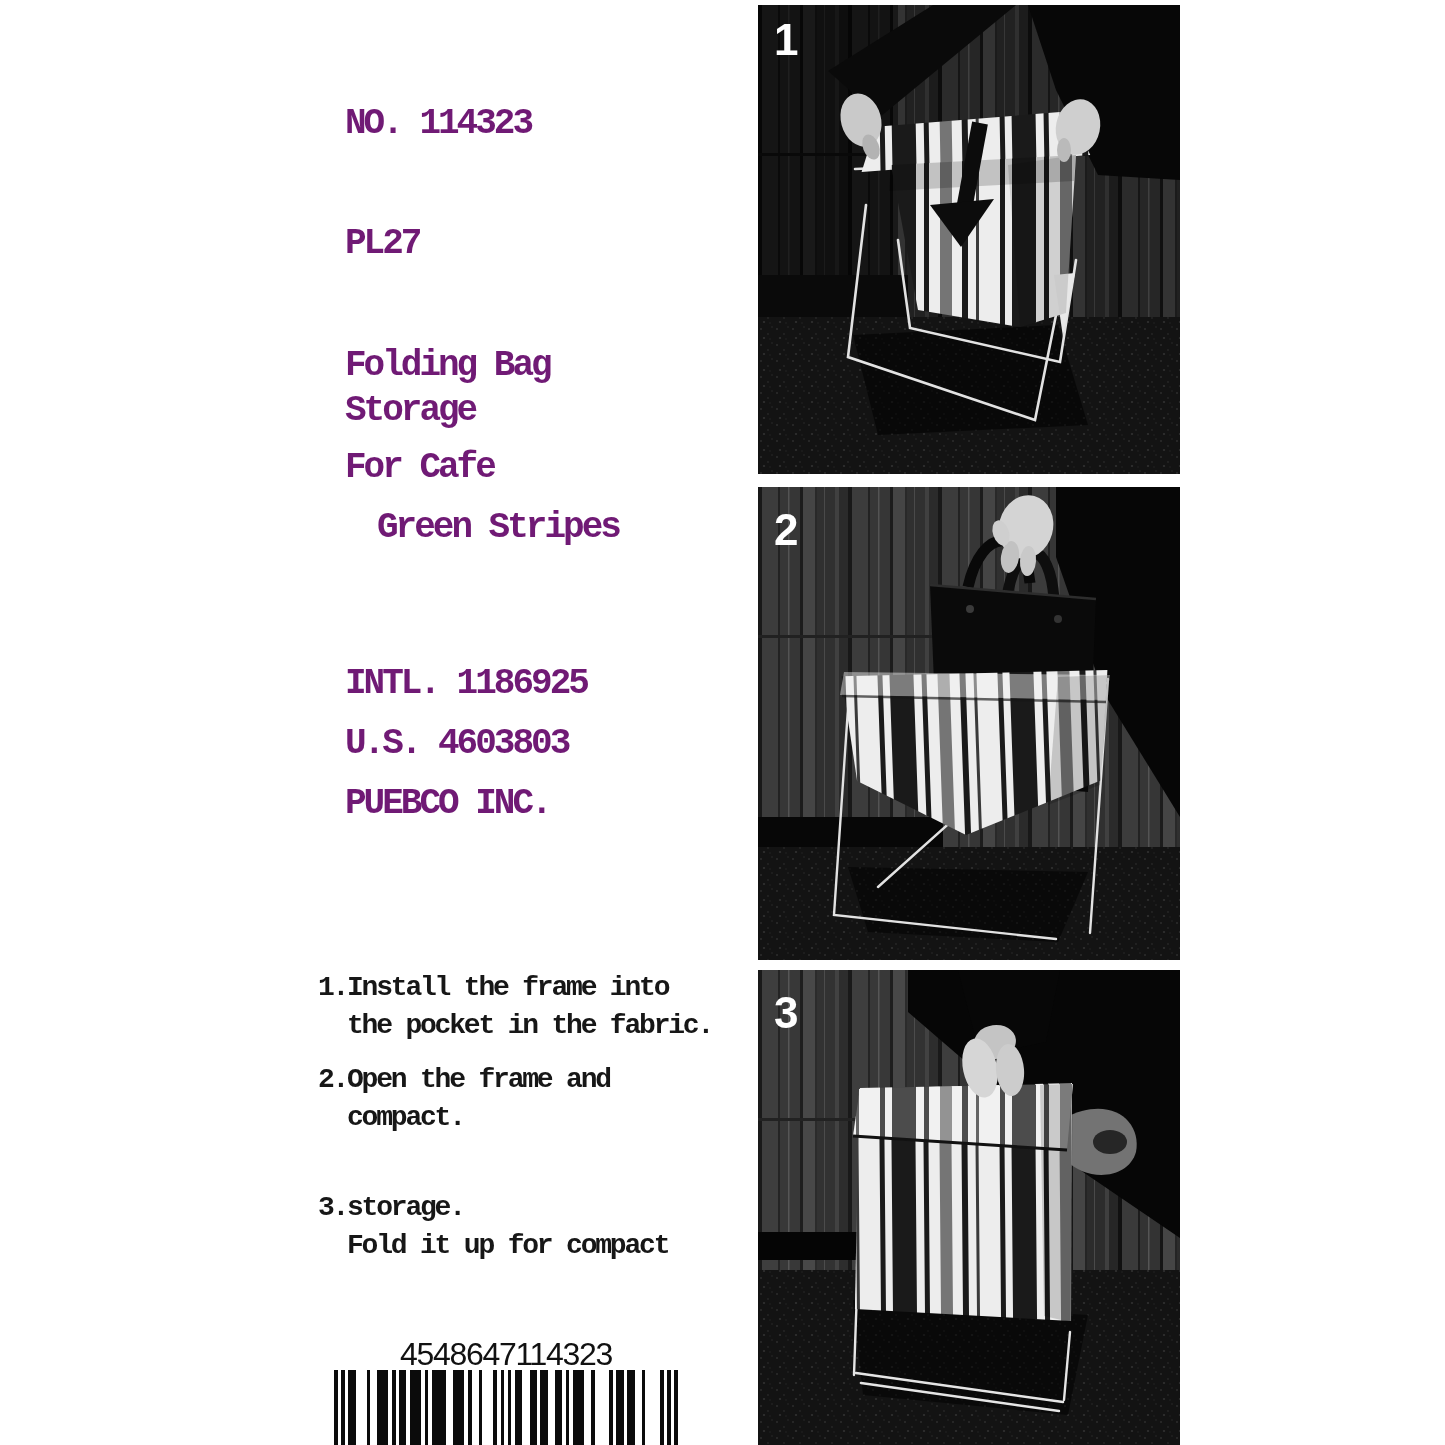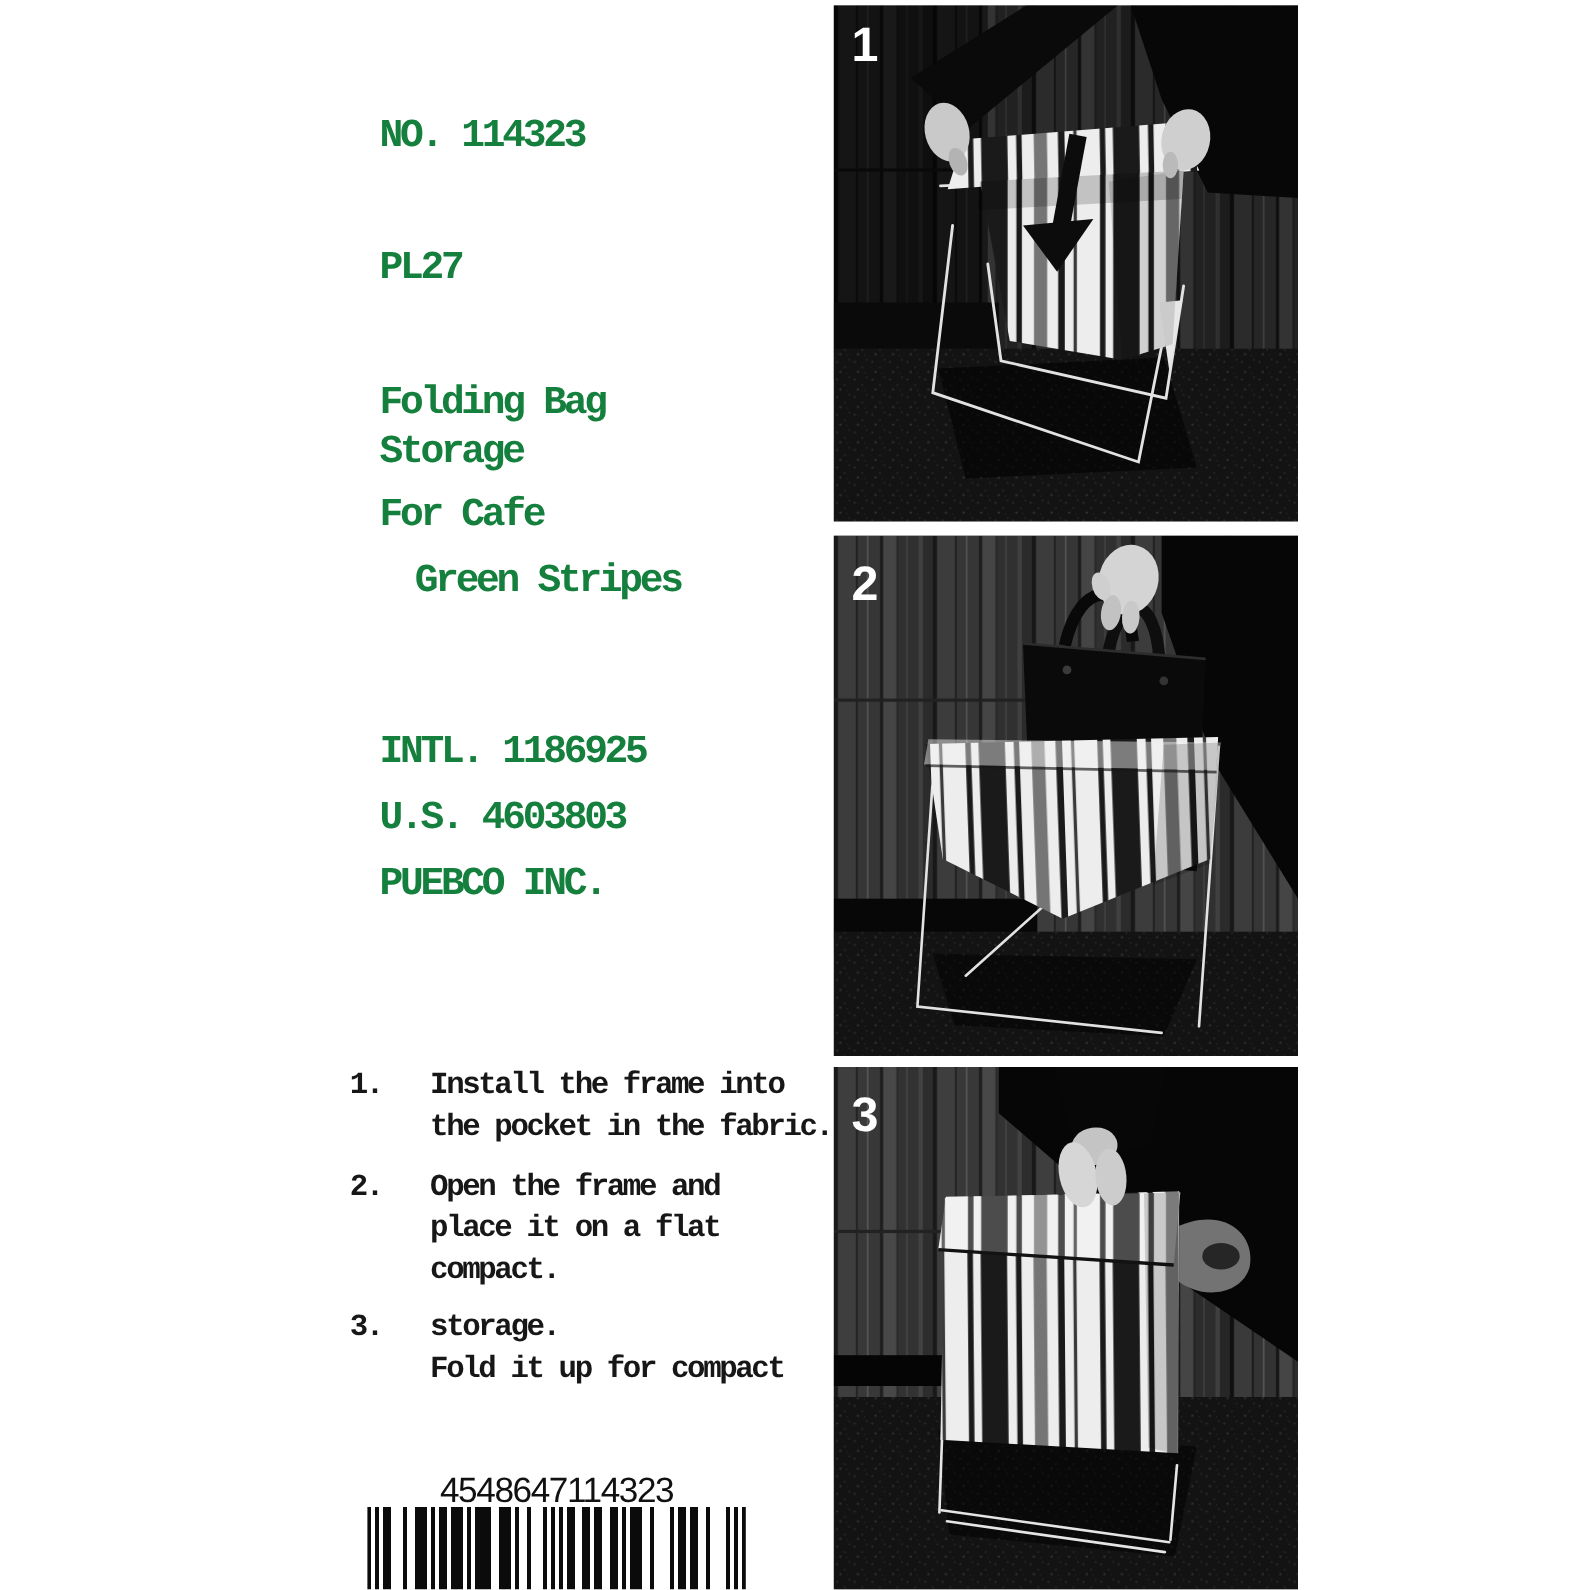--- a/index.html
+++ b/index.html
@@ -13,36 +13,36 @@
     position:relative;width:1445px;height:1445px;background:#ffffff;overflow:hidden;
   }
   
   .tw{
     position:absolute;
     left:345px;
     font-family:"Liberation Mono","DejaVu Sans Mono",monospace;
     font-weight:bold;
     font-size:36px;
     letter-spacing:-3px;
-    color:#15803d;
+    color:#701a75;
     white-space:nowrap;
   }
   .instr{
     position:absolute;
     left:318px;
     font-family:"Liberation Mono","DejaVu Sans Mono",monospace;
     font-weight:bold;
     font-size:28px;
     letter-spacing:-2.2px;
     color:#171717;
     white-space:nowrap;
   }
   .inum{position:absolute;left:0;top:0;line-height:38px;}
   .ilines{margin-left:29px;}
-  .ilines div{line-height:38px;margin-left:44px;}
+  .ilines div{line-height:38px;}
   
   #barcode{
     position:absolute;left:334px;top:1341px;width:344px;
   }
   #barcode .bc-num{
     text-align:center;
     font-family:"Liberation Sans","DejaVu Sans",sans-serif;
     font-size:32px;
     letter-spacing:-1.3px;
     color:#111;
@@ -86,21 +86,20 @@
     <span class="inum">1.</span>
     <div class="ilines">
       <div>Install the frame into</div>
       <div>the pocket in the fabric.</div>
     </div>
   </div>
   <div class="instr" style="top:1061px">
     <span class="inum">2.</span>
     <div class="ilines">
       <div>Open the frame and</div>
-      <div>place it on a flat</div>
       <div>compact.</div>
     </div>
   </div>
   <div class="instr" style="top:1189px">
     <span class="inum">3.</span>
     <div class="ilines">
       <div>storage.</div>
       <div>Fold it up for compact</div>
     </div>
   </div>

